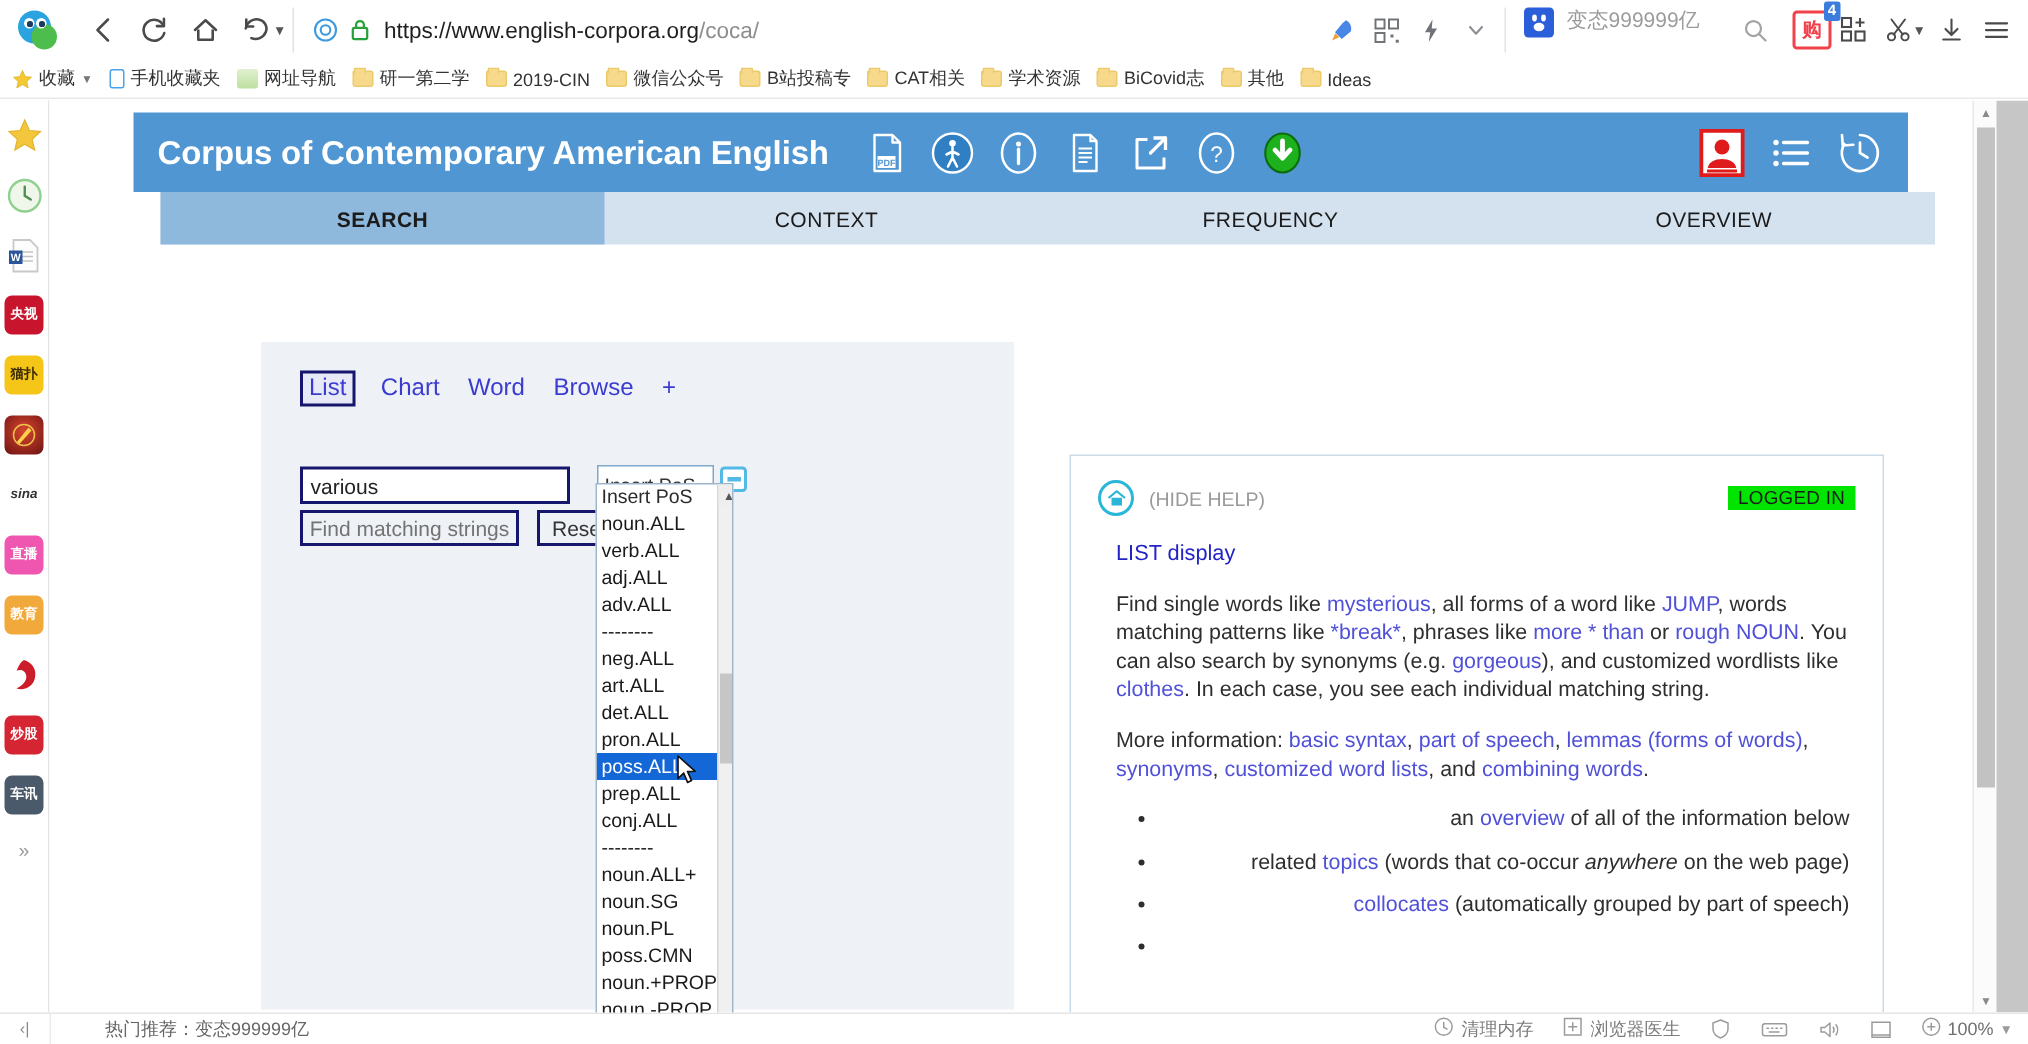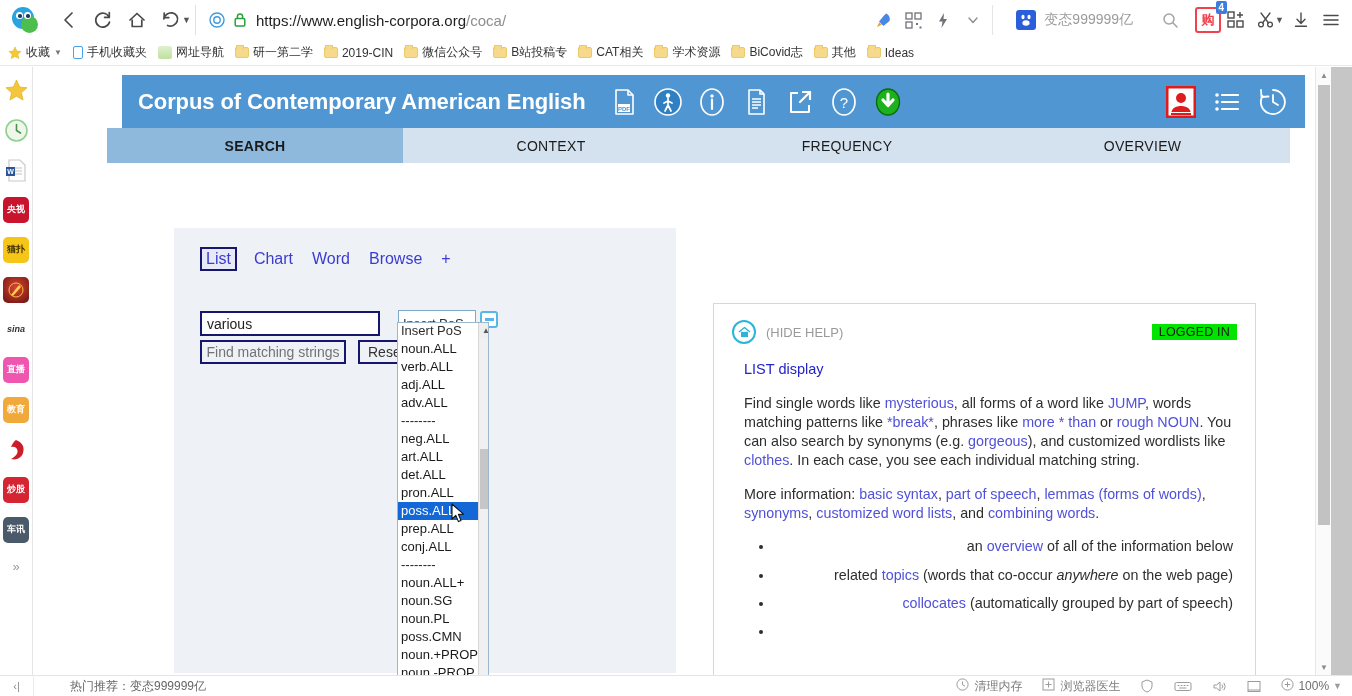--- a/index.html
+++ b/index.html
@@ -40,21 +40,21 @@
     min-width: 0;
   }
   .url-icon { width: 18px; height: 18px; margin-right: 7px; flex:0 0 auto;}
   .lock-icon { width: 14px; height: 16px; margin-right: 9px; flex:0 0 auto;}
   .url-text { font-size: 15px; color: #3b3b3b; white-space: nowrap; font-family:"Liberation Sans", sans-serif;}
   .url-text .host { color: #1f1f1f; }
   .url-text .path { color: #8d8d8d; }
 
   .tb-right { display: flex; align-items: center; height: 40px; flex: 0 0 auto; padding-right: 6px; }
   .tb-icon { width: 30px; height: 30px; display:flex; align-items:center; justify-content:center; color:#6f7277; cursor:pointer; }
-  .search-field-wrap { display:flex; align-items:center; height:30px; border-left:1px solid #e4e4e4; padding-left:23px; margin-left:4px; }
+  .search-field-wrap { display:flex; align-items:flex-start; height:30px; border-left:1px solid #e4e4e4; padding-left:12px; margin-left:4px; }
   .baidu-badge { width:20px;height:20px;background:#2b5fd9;border-radius:3px;display:flex;align-items:center;justify-content:center;color:#fff;font-size:11px; }
   .sq-text { font-size:14px; color:#9b9b9b; margin-left:8px; white-space:nowrap; }
   .sq-search { width:34px;height:30px;display:flex;align-items:center;justify-content:center;color:#a3a3a3;margin-left:20px;}
   .shop-btn { position:relative; width:26px;height:26px;border:2px solid #f1414b;border-radius:3px;display:flex;align-items:center;justify-content:center;color:#f1414b;font-size:13px;font-weight:bold;margin-left:8px;}
   .shop-badge { position:absolute; top:-8px; right:-8px; background:#3b7ddd; color:#fff; font-size:10px; border-radius:2px; padding:0 3px; line-height:13px;}
 
   
   .bookmarks {
     position: absolute; top: 40px; left: 0; width: 1352px; height: 26px;
     background: #ffffff; display: flex; align-items: center;
@@ -89,21 +89,21 @@
 
   
   .page {
     position: absolute; left: 33px; top: 67px; width: 1319px; height: 608px;
     background: #ffffff; overflow: hidden;
   }
   .page-inner { position:absolute; left:0; top:0; width: 1282px; height: 608px; background:#fff; }
 
   
   .coca-header {
-    position: absolute; left: 89px; top: 8px; width: 1183px; height: 53px;
+    position: absolute; left: 56px; top: 8px; width: 1183px; height: 53px;
     background: #4f96d2; display: flex; align-items: center; padding: 0 16px;
   }
   .coca-title {
     font-size: 22px; font-weight: bold; color: #ffffff; letter-spacing: -0.1px;
     font-family: "Liberation Sans", sans-serif;
   }
   .hdr-icons { display:flex; align-items:center; gap: 12px; margin-left: 22px; }
   .hdr-icon { width: 32px; height: 32px; display:flex; align-items:center; justify-content:center; cursor:pointer; }
   .hdr-right { margin-left: auto; display:flex; align-items:center; gap: 14px; }
 

